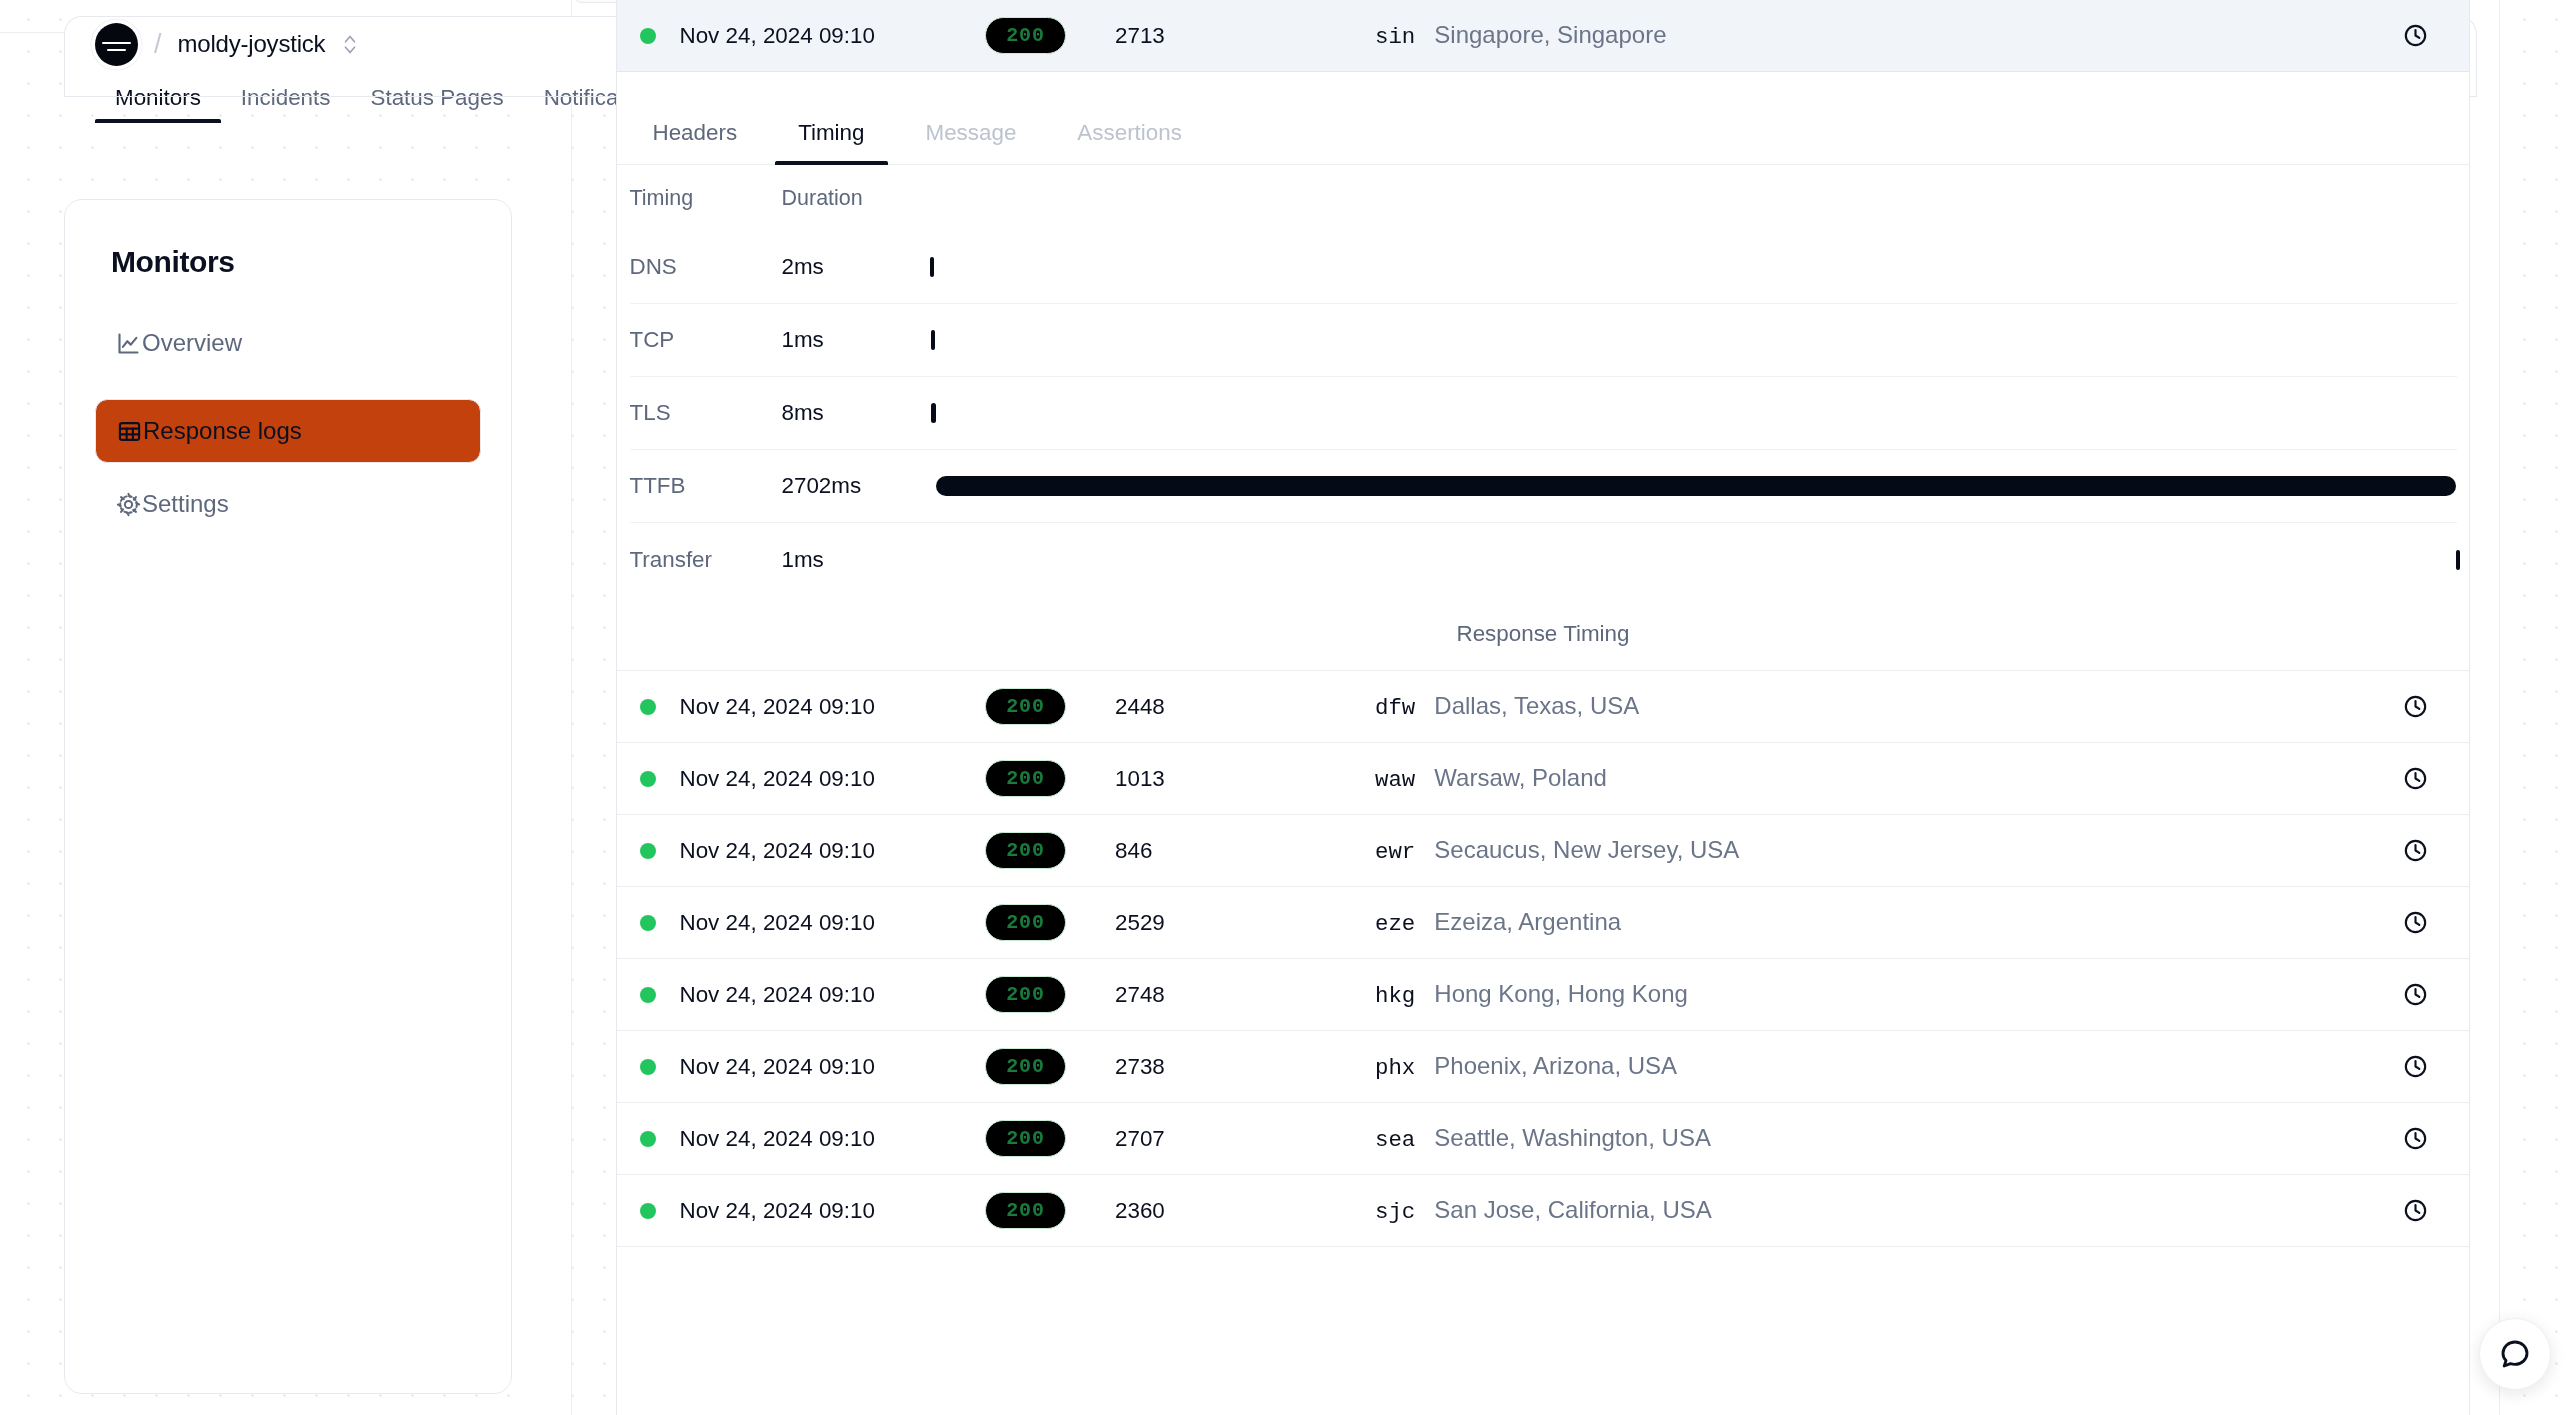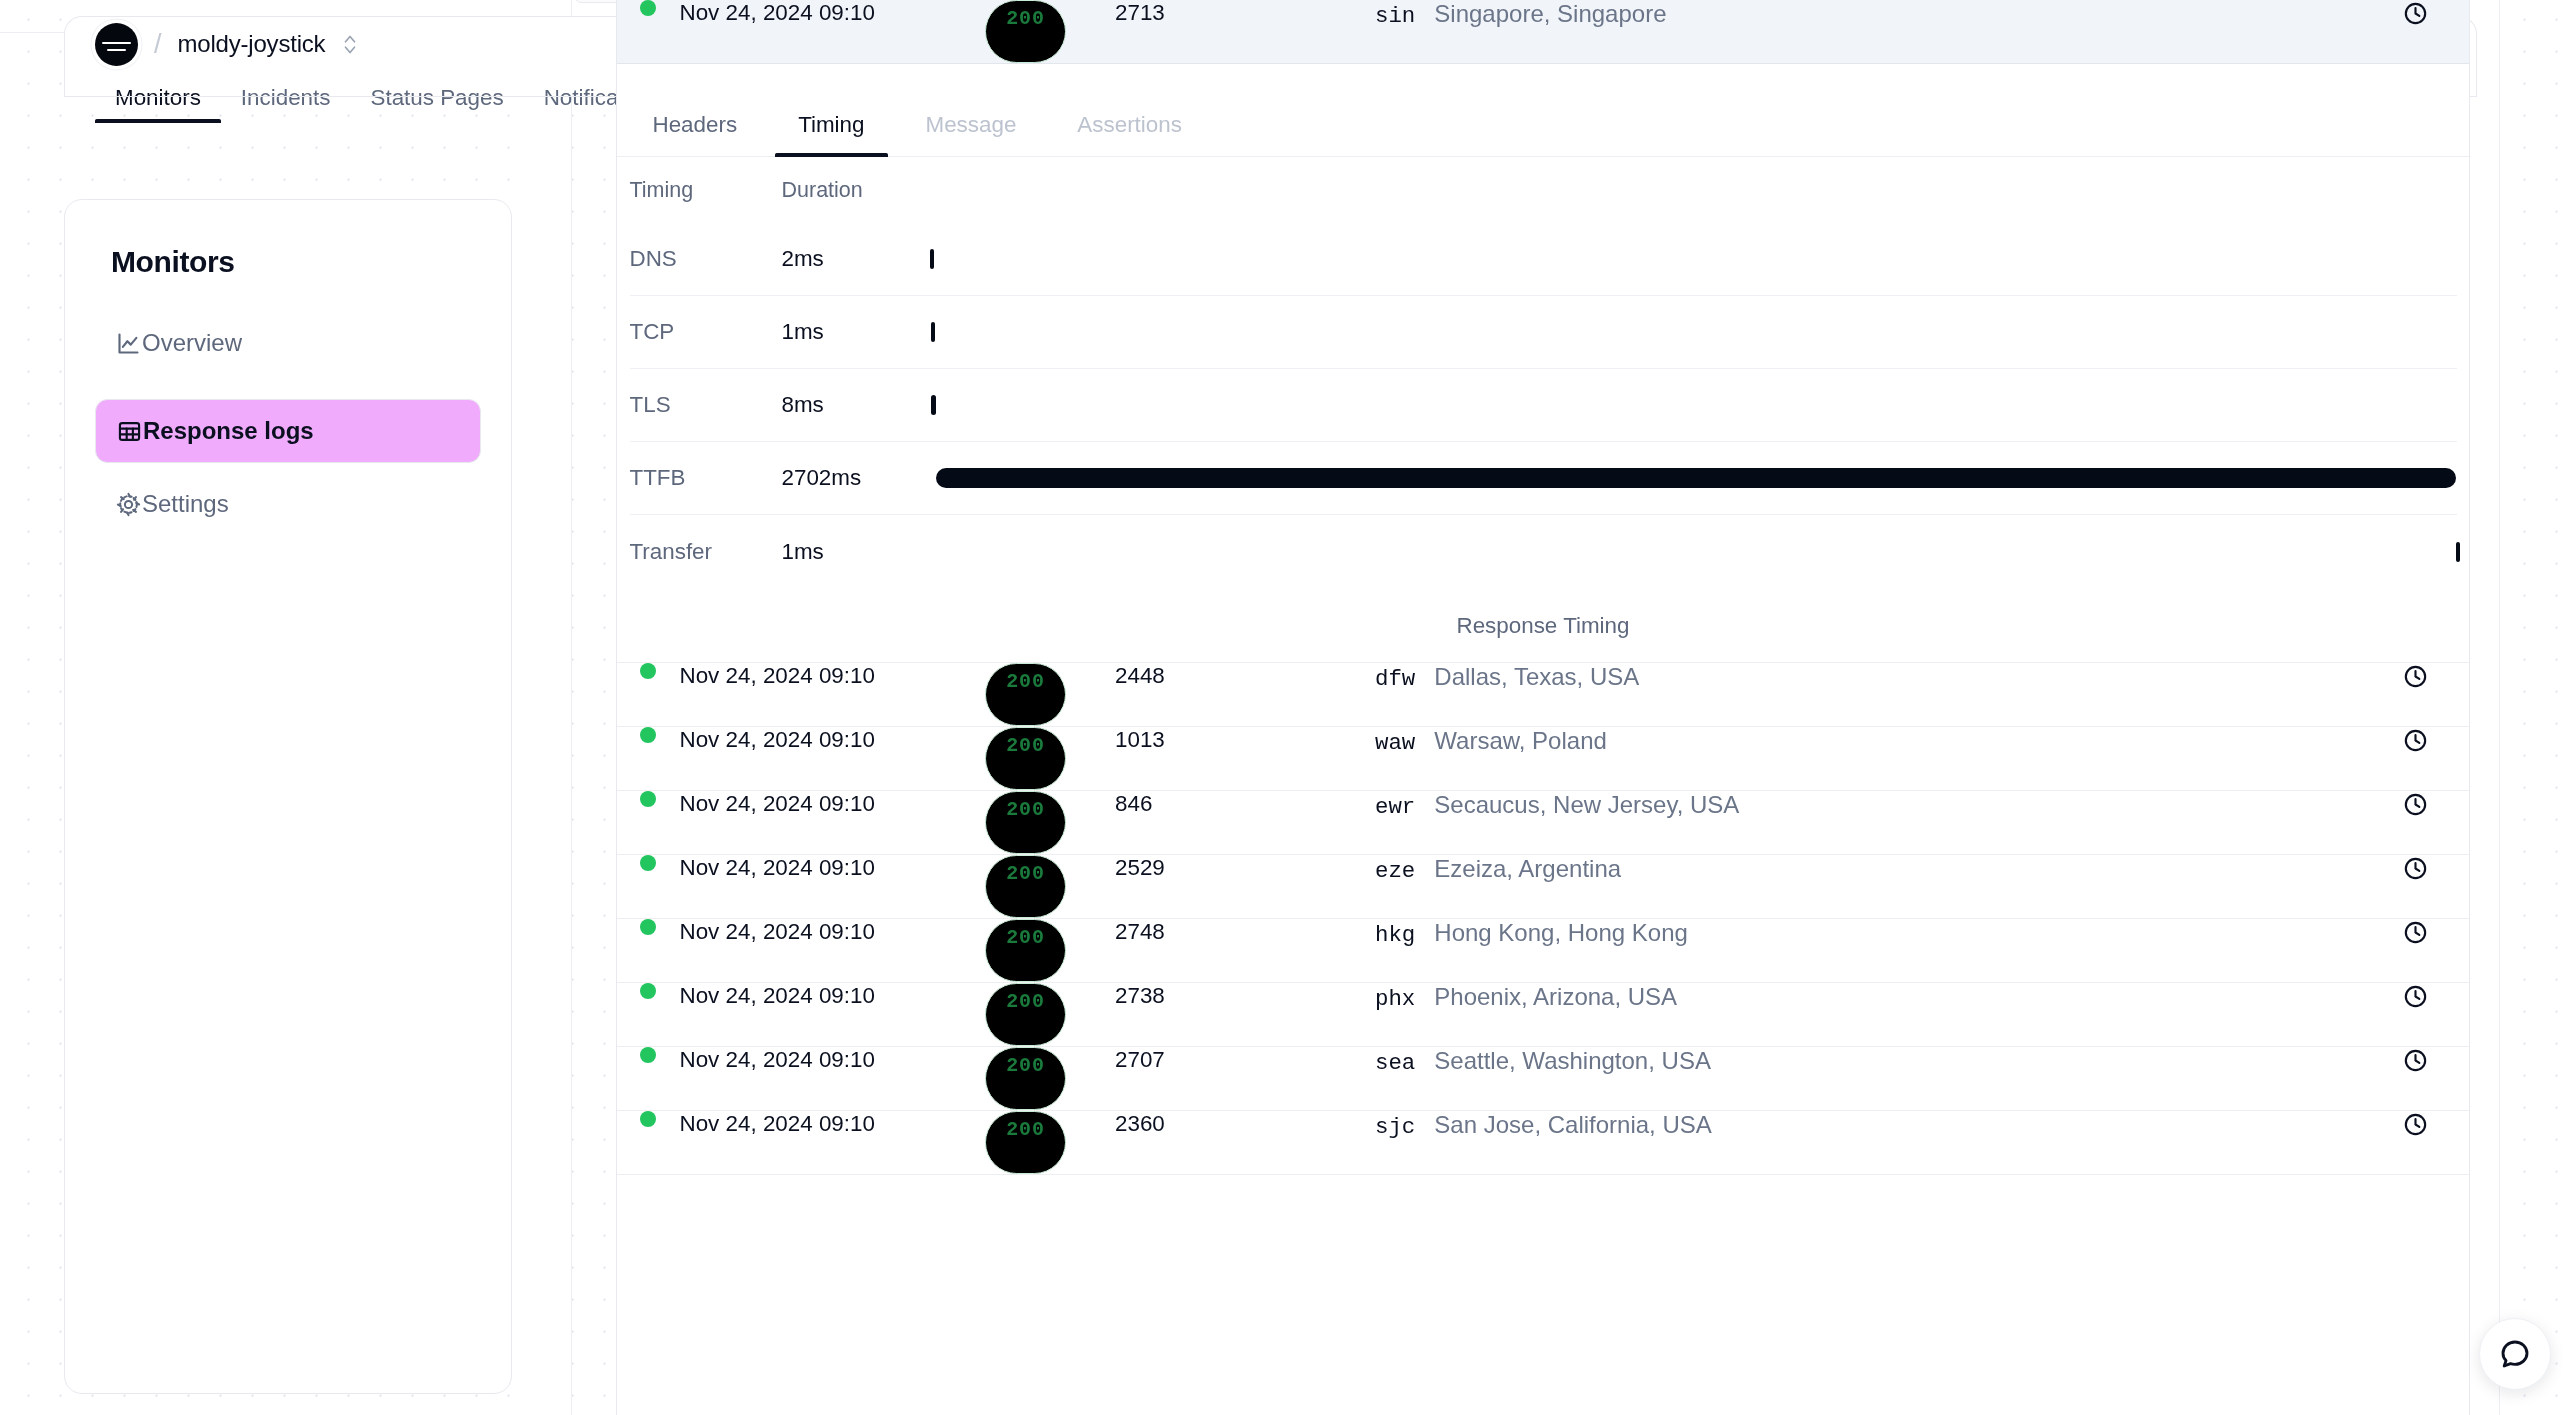--- a/index.html
+++ b/index.html
@@ -132,39 +132,39 @@
     font-size: 30px; font-weight: 700; color: #0b1020;
     letter-spacing: -0.4px; margin-bottom: 32px; padding-left: 16px;
   }
   .side-item {
     display: flex; align-items: center; 
     height: 64px; padding: 0 20px; border-radius: 12.5px;
     font-size: 24px; color: #5e687d; cursor: pointer;
     margin-bottom: 9px;
   }
   .side-item.active {
-    background: #f0abfc; border: 0.9px solid #e7e9ee;
-    color: #0b1020; font-weight: 700; margin-top: 24px;
+    background: #c2410c; border: 0.9px solid #e7e9ee;
+    color: #0b1020; font-weight: 400; margin-top: 24px;
   }
   .side-item .ico { width: 27px; height: 27px; flex: 0 0 auto; display: block; }
 
   
   #content-card {
     position: absolute; left: 616px; top: 0px;
     width: 1854px; height: 1415px;
     background: #fff;
     border-left: 0.9px solid #e7e9ee;
     border-right: 0.9px solid #e7e9ee;
     overflow: hidden;
   }
 
   
   .log-row {
-    display: flex; 
-    height: 64px;
+    display: flex; align-items: center;
+    height: 72px;
     border-bottom: 0.9px solid #eceef2;
     font-size: 22.4px; color: #0b1020;
     cursor: pointer; position: relative;
   }
   .log-row.selected { background: #f1f4f8; border-bottom-color: #e2e6ed; }
   .c-dot { width: 50px; display: flex; justify-content: center; flex: 0 0 auto; padding-left: 12.5px;}
   .dot-green { width: 16px; height: 16px; border-radius: 50%; background: #22c55e; display:block; }
   .c-date { width: 269px; flex: 0 0 auto; padding-left: 12.5px; }
   .c-status { width: 179px; flex: 0 0 auto; display: flex; justify-content: center;}
   .badge200 {

